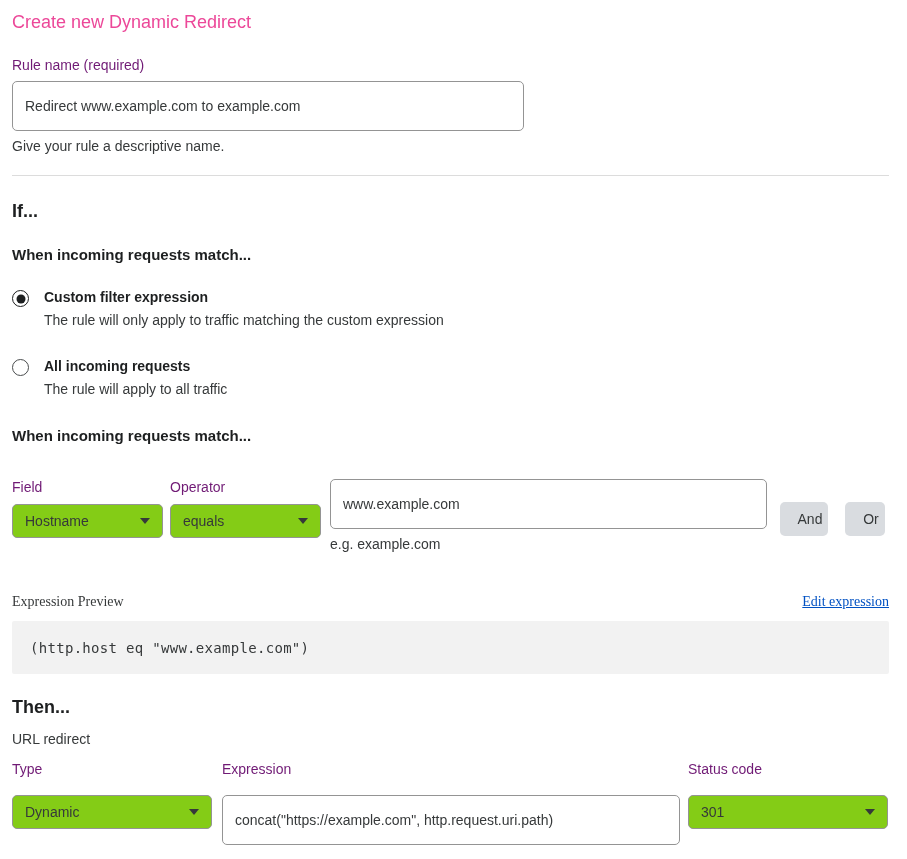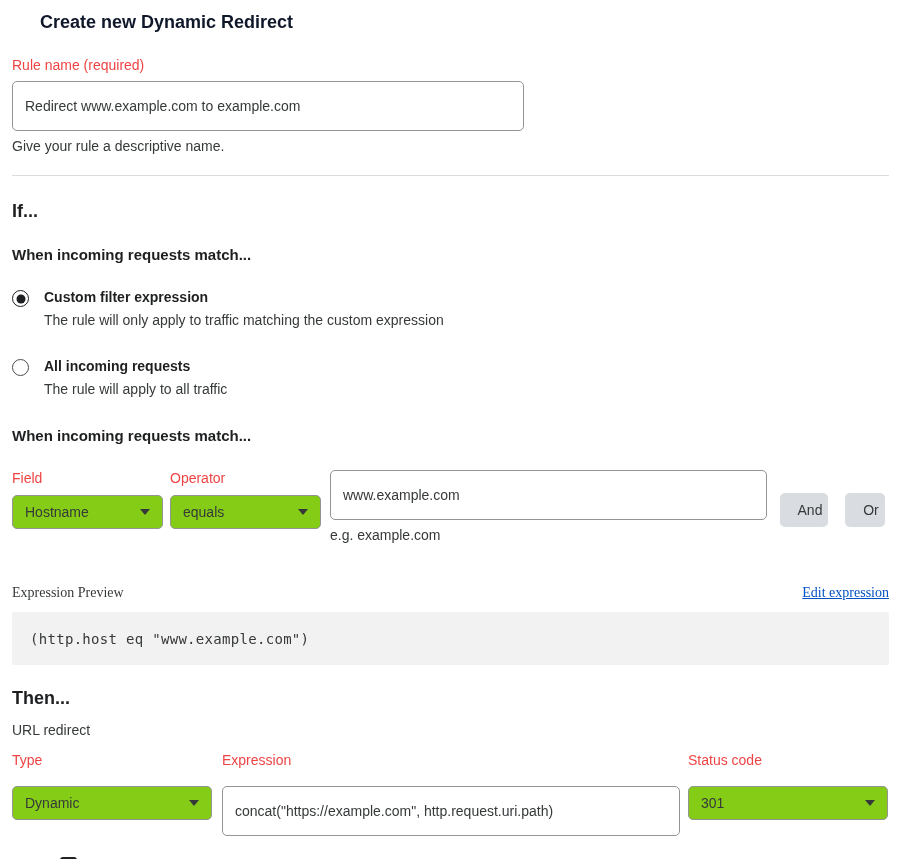--- a/index.html
+++ b/index.html
@@ -6,23 +6,23 @@
   html, body { background: #ffffff; }
   body {
     width: 907px;
     height: 859px;
     font-family: "Liberation Sans", sans-serif;
     color: #36393a;
     overflow: hidden;
   }
   .container { padding: 10px 18px 0 12px; }
 
-  .page-title { font-size: 18px; font-weight: 700; margin-top: 2px; color: #0f172a; margin-left: 28px; }
-
-  .field-label { font-size: 14px; color: #ef4444; }
+  .page-title { font-size: 18px; font-weight: 400; margin-top: 2px; color: #ec4899; }
+
+  .field-label { font-size: 14px; color: #701a75; }
   .section-label { font-size: 14px; color: #36393a; }
 
   .rule-name-label { margin-top: 24px; }
   .text-input {
     display: block;
     height: 50px;
     border: 1px solid #949494;
     border-radius: 5px;
     padding: 0 12px;
     font-size: 14px;
@@ -61,21 +61,21 @@
     border-radius: 50%;
     background: #1d1f20;
     transform: translate(-50%, -50%);
   }
   .radio-texts { display: flex; flex-direction: column; }
   .radio-title { font-size: 14px; font-weight: 700; color: #1d1f20; }
   .radio-desc { font-size: 14px; color: #36393a; margin-top: 7px; }
 
   .filter-heading { margin-top: 14px; }
 
-  .filter-row { display: flex; margin-top: 26px; align-items: flex-start; }
+  .filter-row { display: flex; margin-top: 35px; align-items: flex-start; }
   .col { display: flex; flex-direction: column; }
   .col .field-label { margin-bottom: 9px; }
   .select-box {
     height: 34px;
     border: 1px solid #949494;
     border-radius: 5px;
     background: #84cc16;
     display: flex;
     align-items: center;
     justify-content: space-between;

